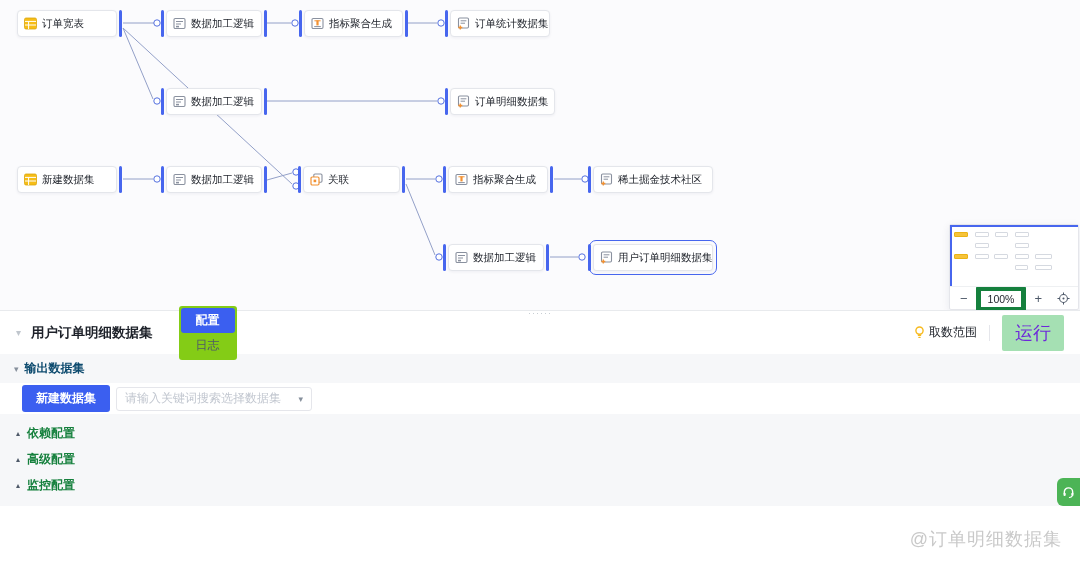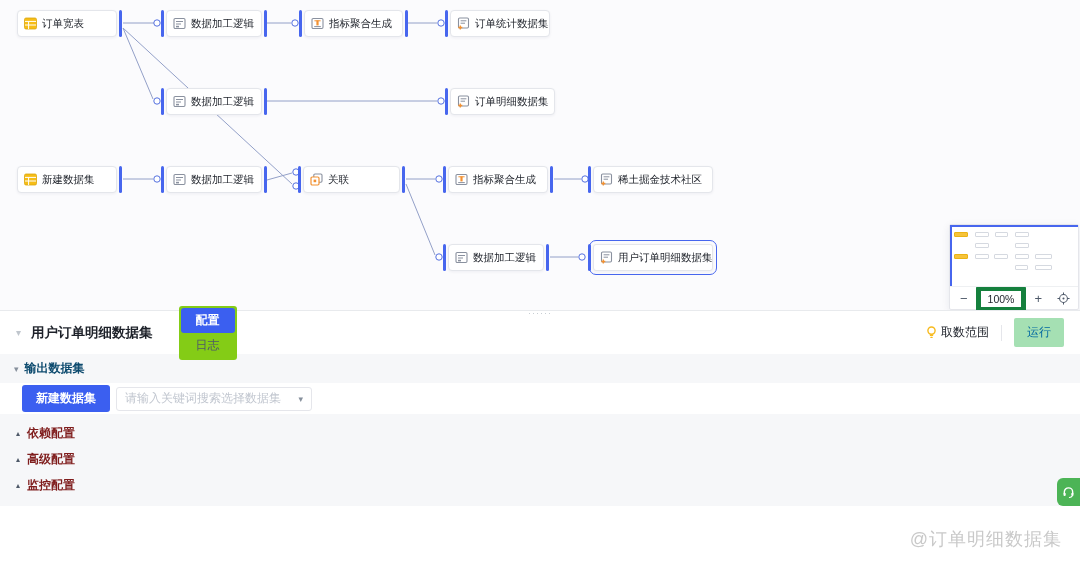--- a/index.html
+++ b/index.html
@@ -48,39 +48,39 @@
   .collapse-caret { color:#c0c6cd; font-size:10px; margin-right:10px; cursor:pointer; }
   .panel-title { font-size:13.5px; font-weight:bold; color:#1d2129; }
   .tab-group { display:flex; background:#84cc16; border-radius:3px; padding:2px; margin-left:26px;flex-direction:column; }
   .tab { border:none; background:transparent; font-size:12px; color:#4e5969; padding:4px 15px;
     border-radius:3px; cursor:pointer; font-family:inherit; }
   .tab.active { background:#3b5ff0; color:#fff; font-weight:bold; }
   .header-right { margin-left:auto; display:flex; align-items:center; }
   .bulb-icon { display:inline-flex; margin-right:4px; }
   .fetch-range { font-size:12px; color:#1d2129; cursor:pointer; }
   .v-divider { width:1px; height:16px; background:#e5e6eb; margin:0 12px; }
-  .run-btn { background:#a5e0b3; color:#0369a1; border:none; border-radius:2px;
-    font-size:12px; padding:6px 13px; cursor:not-allowed; font-family:inherit; }
+  .run-btn { background:#a5e0b3; color:#6d28d9; border:none; border-radius:2px;
+    font-size:18px; padding:6px 13px; cursor:not-allowed; font-family:inherit; }
 
   .section-head { height:29px; background:#f6f7f9; display:flex; align-items:center;
     padding:0 14px; cursor:pointer; }
   .caret-sm { color:#86909c; font-size:9px; margin-right:6px; }
   .section-title { font-size:12px; font-weight:bold; color:#0c4a6e; }
   .section-body { height:31px; background:#fff; display:flex; align-items:center; padding:0 22px; }
   .new-dataset-btn { background:#3b5ff0; color:#fff; border:none; border-radius:3px;
     font-size:12px; font-weight:bold; padding:5px 14px; cursor:pointer; font-family:inherit; }
   .select { width:196px; height:24px; border:1px solid #e5e6eb; border-radius:3px;
     background:#fff; display:flex; align-items:center; padding:0 8px; margin-left:6px; cursor:pointer; }
   .select .placeholder { font-size:12px; color:#c2c7d0; flex:1; white-space:nowrap; overflow:hidden; }
   .select .caret-sm { margin:0; }
 
   .collapsed-rows { background:#f6f7f9; padding:6px 0 8px 0; }
   .c-row { height:26px; display:flex; align-items:center; padding:0 16px; cursor:pointer; }
   .c-row .caret-sm { font-size:8px; margin-right:7px; color:#4e5969; }
-  .c-row .c-label { font-size:12px; font-weight:bold; color:#7f1d1d; }
+  .c-row .c-label { font-size:12px; font-weight:bold; color:#15803d; }
 
   
   .watermark { position:absolute; right:18px; top:527px; font-size:18px; color:#c9c9c9;
     letter-spacing:1px; z-index:2; }
   .headset-btn { position:absolute; right:0; top:478px; width:23px; height:28px;
     background:#4cb456; border:none; border-radius:6px 0 0 6px; cursor:pointer;
     display:flex; align-items:center; justify-content:center; z-index:5; }
 </style>
 </head>
 <body>

